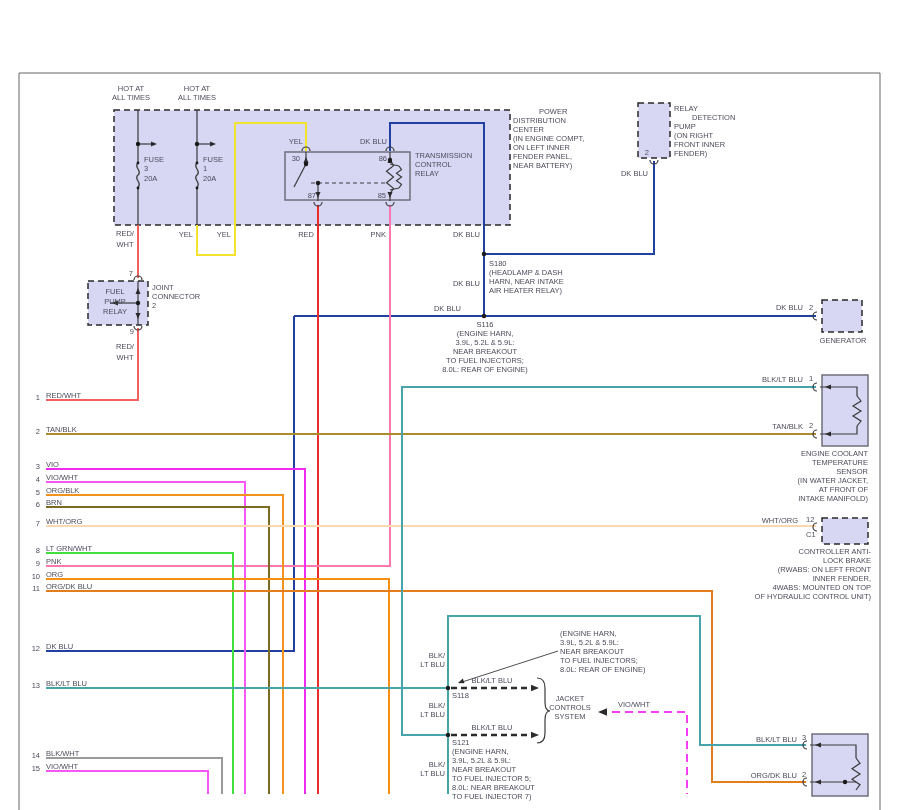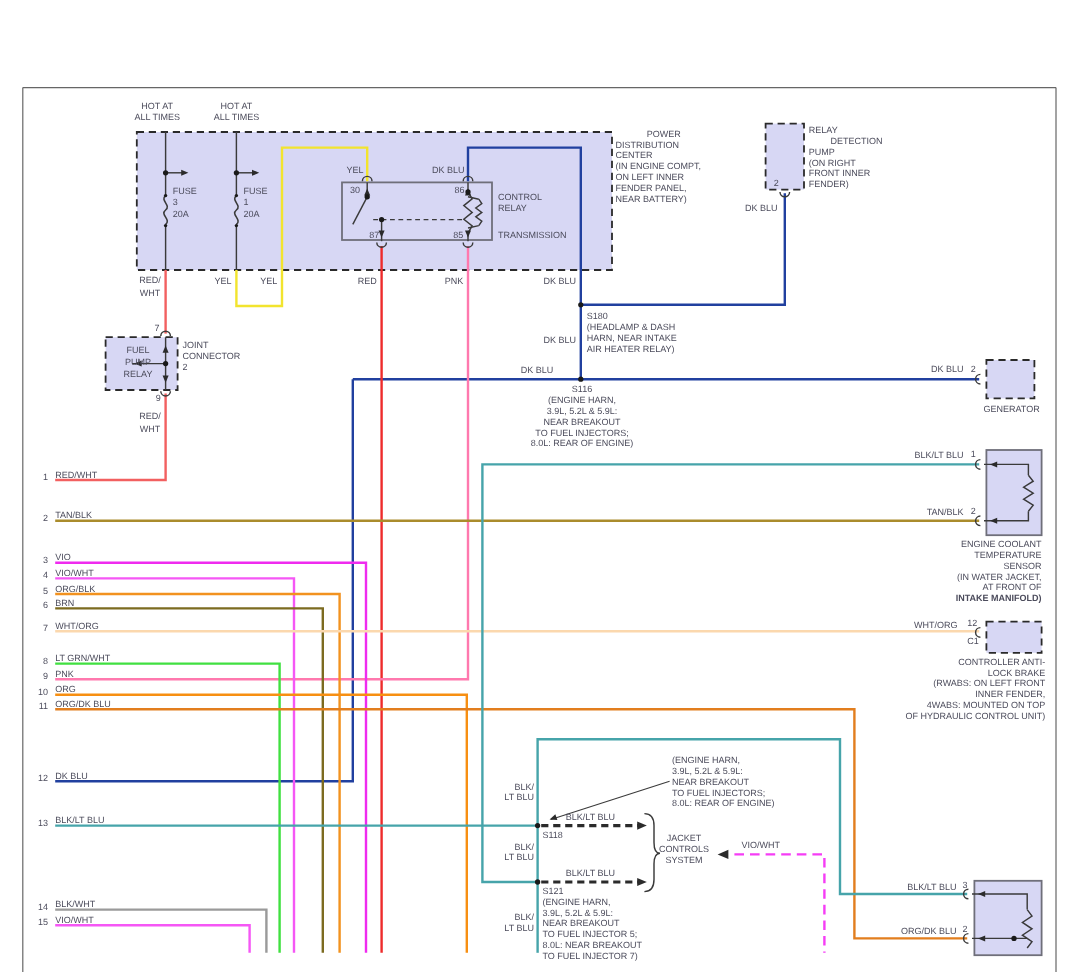--- a/index.html
+++ b/index.html
@@ -145,21 +145,21 @@
       <div class="lbl " style="left: 203px; top: 164px;">1</div>
       <div class="lbl " style="left: 203px; top: 174px;">20A</div>
       <div class="lbl r" style="left: 193px; top: 230px;">YEL</div>
       <div class="lbl r" style="left: 231px; top: 230px;">YEL</div>
       <div class="lbl r" style="left: 303px; top: 137px;">YEL</div>
       <div class="lbl r" style="left: 387px; top: 137px;">DK BLU</div>
       <div class="lbl r" style="left: 300px; top: 154px;">30</div>
       <div class="lbl r" style="left: 387px; top: 154px;">86</div>
       <div class="lbl r" style="left: 316px; top: 191px;">87</div>
       <div class="lbl r" style="left: 386px; top: 191px; text-align: right;">85</div>
-      <div class="lbl " style="left: 415px; top: 151px; margin-top: 40px;">TRANSMISSION</div>
+      <div class="lbl " style="left: 415px; top: 151px;">TRANSMISSION</div>
       <div class="lbl " style="left: 415px; top: 160px;">CONTROL</div>
       <div class="lbl " style="left: 415px; top: 169px;">RELAY</div>
       <div class="lbl " style="left: 539px; top: 107px;">POWER</div>
       <div class="lbl " style="left: 513px; top: 116px;">DISTRIBUTION</div>
       <div class="lbl " style="left: 513px; top: 125px;">CENTER</div>
       <div class="lbl " style="left: 513px; top: 134px;">(IN ENGINE COMPT,</div>
       <div class="lbl " style="left: 513px; top: 143px;">ON LEFT INNER</div>
       <div class="lbl " style="left: 513px; top: 152px;">FENDER PANEL,</div>
       <div class="lbl " style="left: 513px; top: 161px;">NEAR BATTERY)</div>
       <div class="lbl " style="left: 674px; top: 104px;">RELAY</div>
@@ -202,21 +202,21 @@
       <div class="lbl c" style="left: 843px; top: 336px;">GENERATOR</div>
       <div class="lbl r" style="left: 803px; top: 375px;">BLK/LT BLU</div>
       <div class="lbl " style="left: 809px; top: 374px;">1</div>
       <div class="lbl r" style="left: 803px; top: 422px;">TAN/BLK</div>
       <div class="lbl " style="left: 809px; top: 421px;">2</div>
       <div class="lbl r" style="left: 868px; top: 449px;">ENGINE COOLANT</div>
       <div class="lbl r" style="left: 868px; top: 458px;">TEMPERATURE</div>
       <div class="lbl r" style="left: 868px; top: 467px;">SENSOR</div>
       <div class="lbl r" style="left: 868px; top: 476px;">(IN WATER JACKET,</div>
       <div class="lbl r" style="left: 868px; top: 485px;">AT FRONT OF</div>
-      <div class="lbl r" style="left: 868px; top: 494px; font-weight: bold;">INTAKE MANIFOLD)</div>
+      <div class="lbl r" style="left: 868px; top: 494px;">INTAKE MANIFOLD)</div>
       <div class="lbl r" style="left: 798px; top: 516px;">WHT/ORG</div>
       <div class="lbl " style="left: 806px; top: 515px;">12</div>
       <div class="lbl " style="left: 806px; top: 530px;">C1</div>
       <div class="lbl r" style="left: 871px; top: 547px;">CONTROLLER ANTI-</div>
       <div class="lbl r" style="left: 871px; top: 556px;">LOCK BRAKE</div>
       <div class="lbl r" style="left: 871px; top: 565px;">(RWABS: ON LEFT FRONT</div>
       <div class="lbl r" style="left: 871px; top: 574px;">INNER FENDER,</div>
       <div class="lbl r" style="left: 871px; top: 583px;">4WABS: MOUNTED ON TOP</div>
       <div class="lbl r" style="left: 871px; top: 592px;">OF HYDRAULIC CONTROL UNIT)</div>
       <div class="lbl r" style="left: 40px; top: 393px;">1</div>

